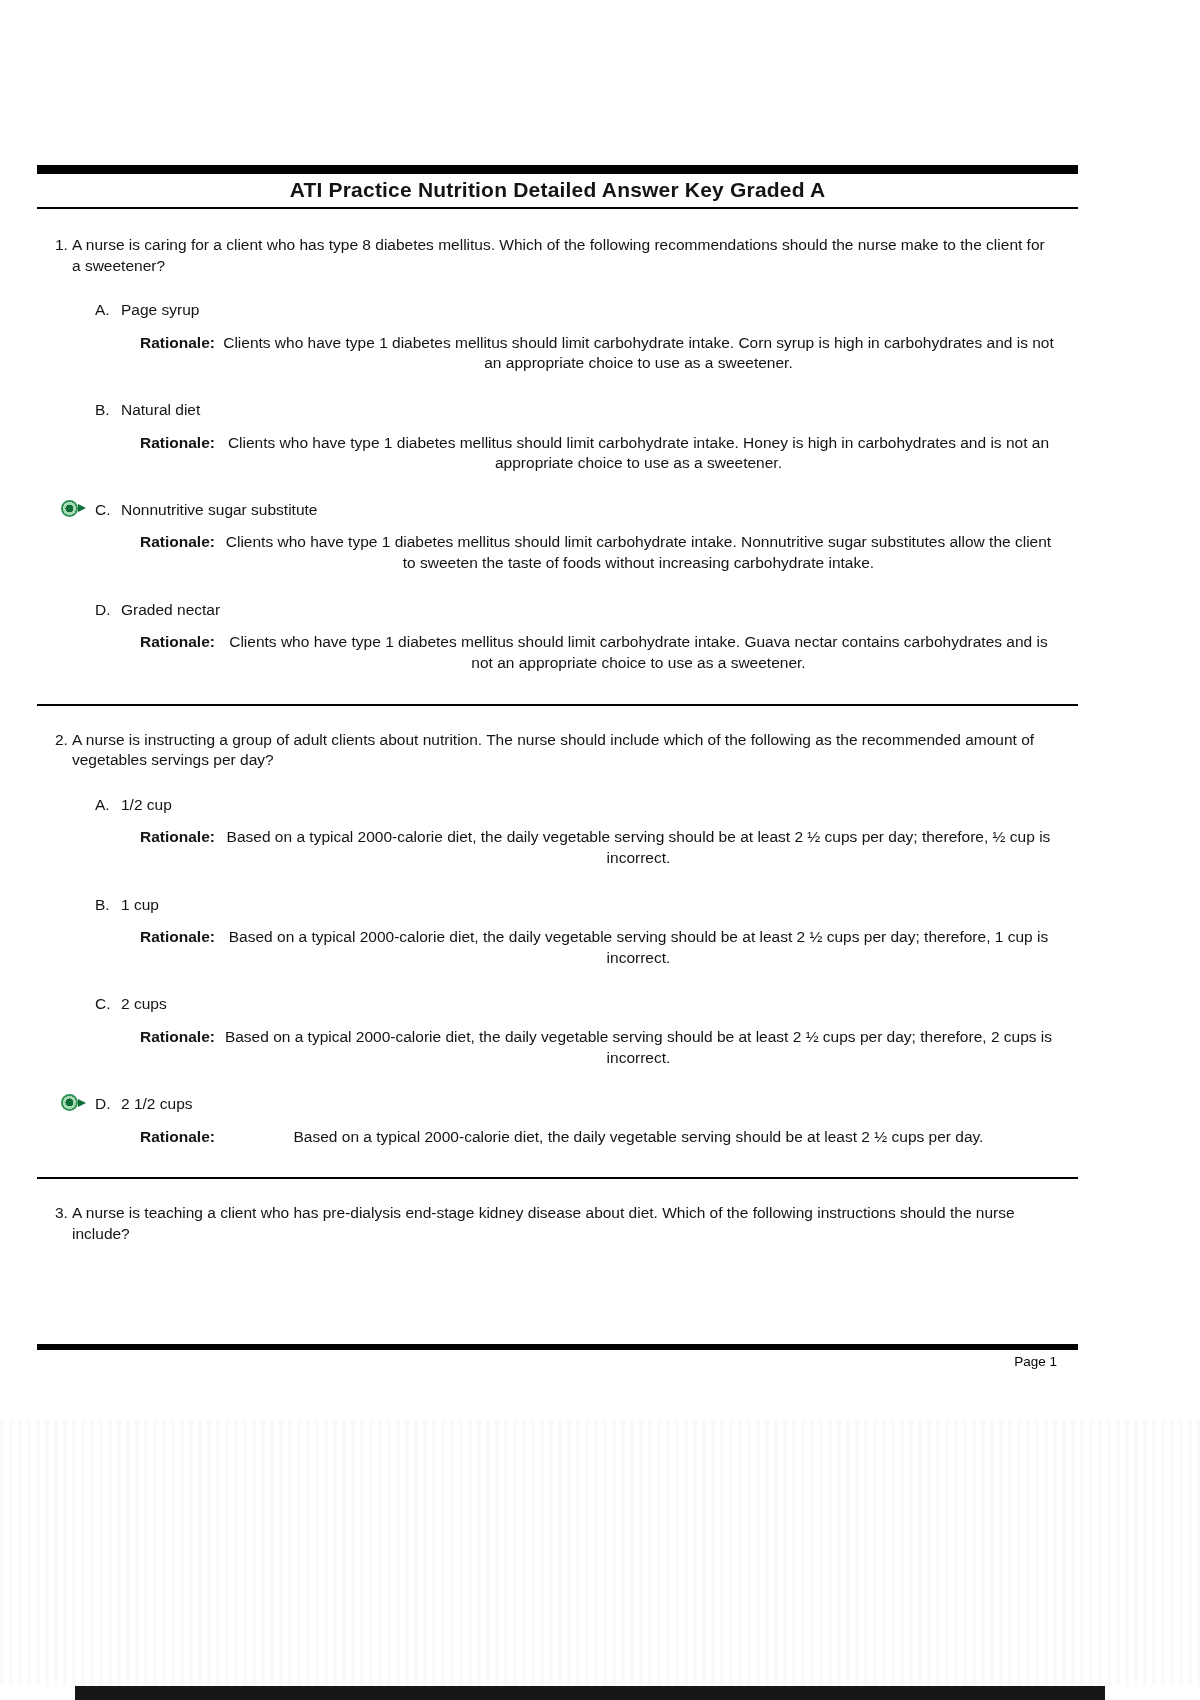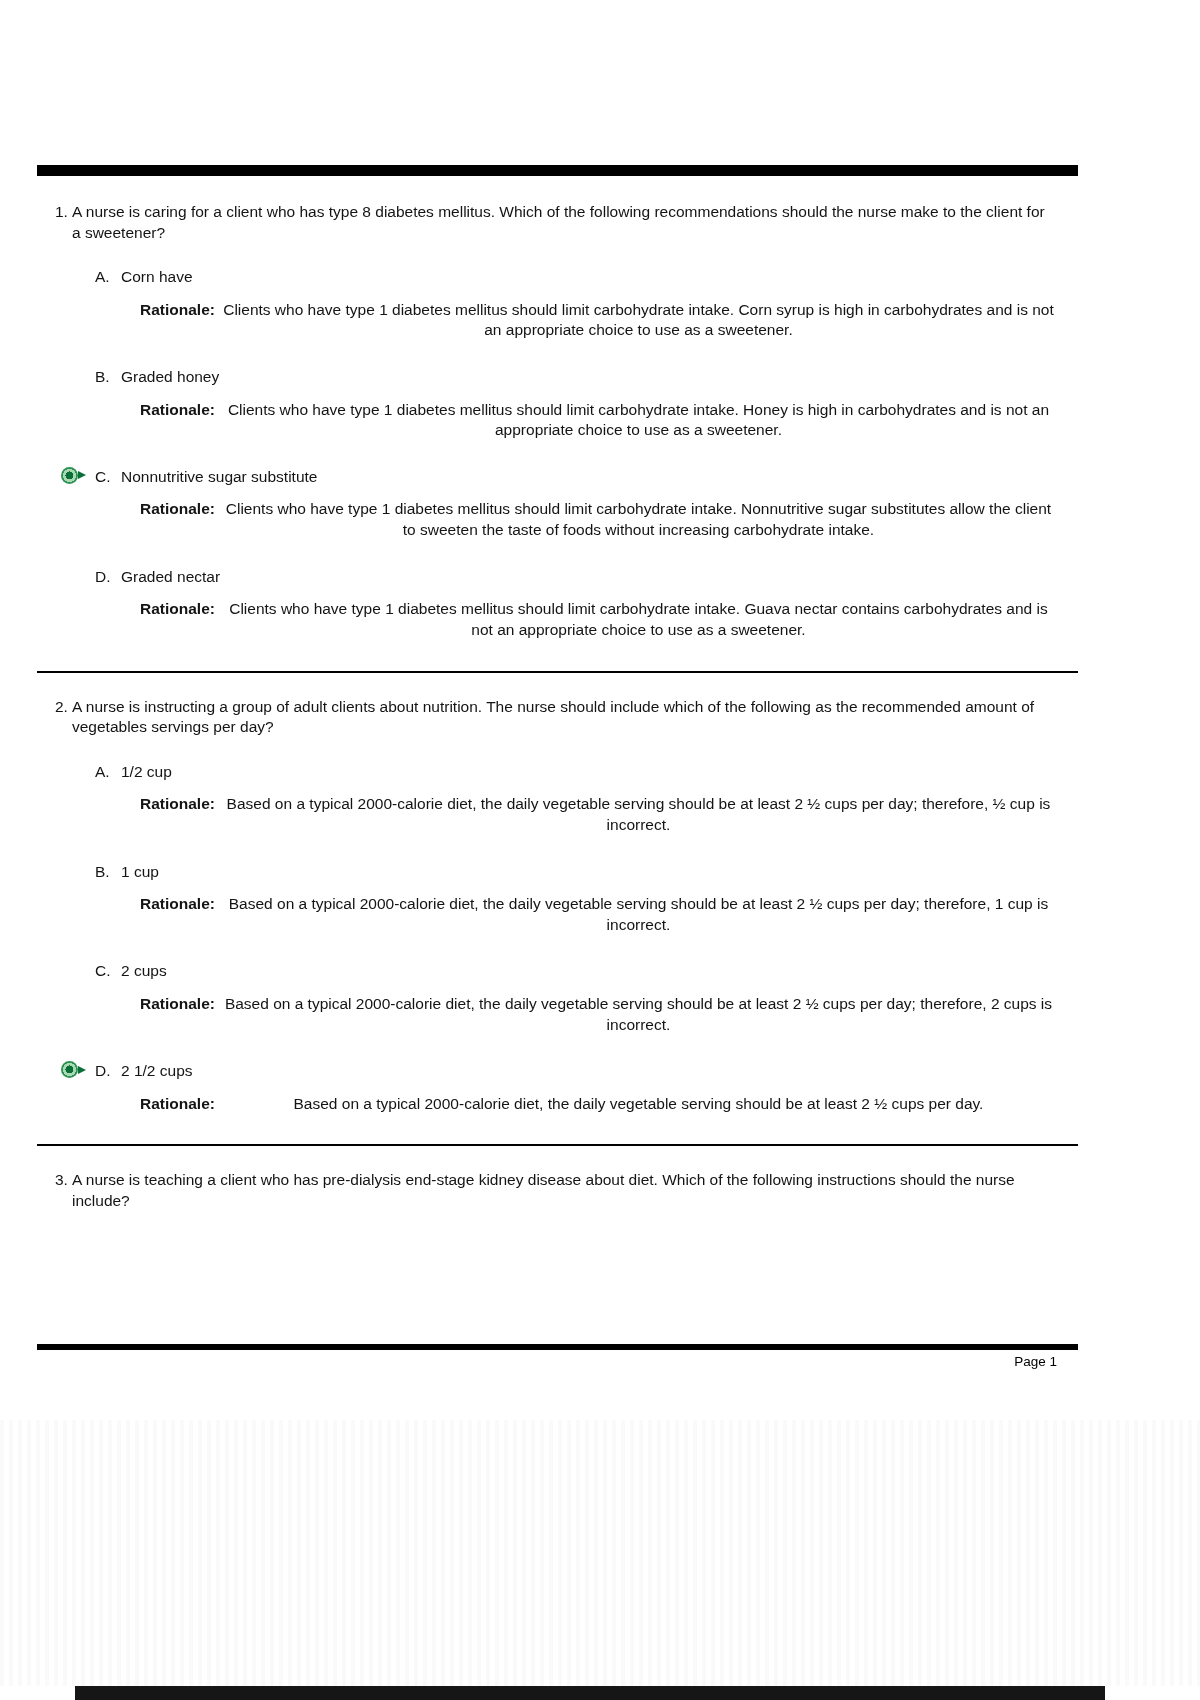--- a/index.html
+++ b/index.html
@@ -47,41 +47,44 @@
     position:absolute; left:0; top:1420px; width:1200px; height:266px;
     background: repeating-linear-gradient(90deg, rgba(120,120,120,0.04) 0 4px, rgba(255,255,255,0) 4px 9px);
   }
   .next-page-bar { position:absolute; left:75px; top:1686px; width:1030px; height:14px; background:#161616; }
 </style>
 </head>
 <body>
 
 <div class="sheet">
   <div class="top-bar"></div>
+  <div class="title-row">
+    <span class="doc-title">ATI Practice Nutrition Detailed Answer Key Graded A</span>
+  </div>
   <div class="title-underline"></div>
   <div id="questions">
       <section class="question">
         <div class="q-row">
           <span class="q-num">1.</span>
           <span class="q-text">A nurse is caring for a client who has type 8 diabetes mellitus. Which of the following recommendations should the nurse make to the client for a sweetener?</span>
         </div>
         <div class="opt">
           <div class="opt-row">
             <span class="opt-letter">A.</span>
-            <span class="opt-label">Corn have</span>
+            <span class="opt-label">Page syrup</span>
           </div>
           <div class="rationale">
             <span class="rationale-label">Rationale:</span>
             <span class="rationale-text">Clients who have type 1 diabetes mellitus should limit carbohydrate intake. Corn syrup is high in carbohydrates and is not an appropriate choice to use as a sweetener.</span>
           </div>
         </div>
         <div class="opt">
           <div class="opt-row">
             <span class="opt-letter">B.</span>
-            <span class="opt-label">Graded honey</span>
+            <span class="opt-label">Natural diet</span>
           </div>
           <div class="rationale">
             <span class="rationale-label">Rationale:</span>
             <span class="rationale-text">Clients who have type 1 diabetes mellitus should limit carbohydrate intake. Honey is high in carbohydrates and is not an appropriate choice to use as a sweetener.</span>
           </div>
         </div>
         <div class="opt">
           <div class="opt-row">
             <span class="marker">
               <span class="marker-dot"></span>

